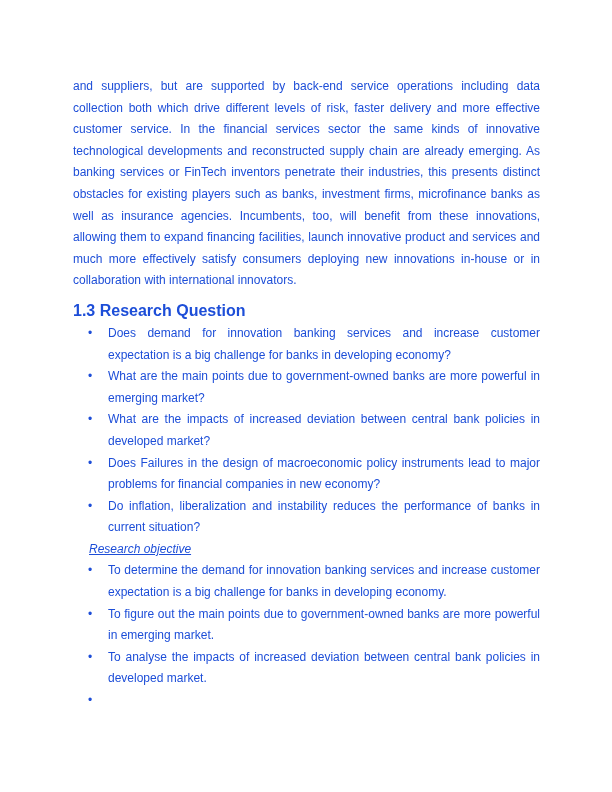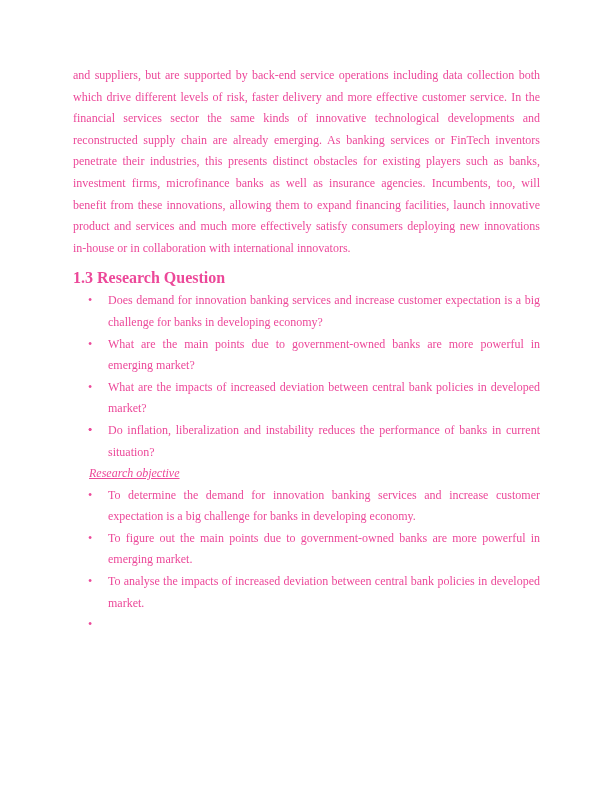--- a/index.html
+++ b/index.html
@@ -1,20 +1,20 @@
 <!DOCTYPE html>
 <html><head>
   <meta charset="utf-8">
   <style>
     html, body { margin: 0; padding: 0; background: #ffffff; }
     body { width: 612px; height: 792px; position: relative; overflow: hidden; }
     .page {
-      position: absolute; left: 73px; top: 65px; width: 467px;
-      font-family: Liberation Serif, serif;
-      font-size: 12px; color: #ec4899; line-height: 21.6px;
+      position: absolute; left: 73px; top: 76px; width: 467px;
+      font-family: Liberation Sans, sans-serif;
+      font-size: 12px; color: #1d4ed8; line-height: 21.6px;
     }
     p { margin: 0; text-align: justify; }
     .heading {
       font-weight: bold; font-size: 16px; margin: 8px 0 2px 0; line-height: 21px;
     }
     ul { list-style: none; margin: 0; padding: 0; }
     li { position: relative; padding-left: 35px; text-align: justify; }
     li .bullet { position: absolute; left: 15px; top: 0; }
     .subhead { font-style: italic; text-decoration: underline; margin-left: 16px; }
   </style>
@@ -23,21 +23,21 @@
 
 <div class="page">
   <p>and suppliers, but are supported by back-end service operations including data collection both which drive different levels of risk, faster delivery and more effective customer service. In the financial services sector the same kinds of innovative technological developments and reconstructed supply chain are already emerging. As banking services or FinTech inventors penetrate their industries, this presents distinct obstacles for existing players such as banks, investment firms, microfinance banks as well as insurance agencies. Incumbents, too, will benefit from these innovations, allowing them to expand financing facilities, launch innovative product and services and much more effectively satisfy consumers deploying new innovations in-house or in collaboration with international innovators.</p>
 
   <div class="heading">1.3 Research Question</div>
 
   <ul>
     <li><span class="bullet">•</span><span>Does demand for innovation banking services and increase customer expectation is a big challenge for banks in developing economy?</span></li>
     <li><span class="bullet">•</span><span>What are the main points due to government-owned banks are more powerful in emerging market?</span></li>
     <li><span class="bullet">•</span><span>What are the impacts of increased deviation between central bank policies in developed market?</span></li>
-    <li><span class="bullet">•</span></li>
+    <li><span class="bullet">•</span><span>Does Failures in the design of macroeconomic policy instruments lead to major problems for financial companies in new economy?</span></li>
     <li><span class="bullet">•</span><span>Do inflation, liberalization and instability reduces the performance of banks in current situation?</span></li>
   </ul>
 
   <p><span class="subhead">Research objective</span></p>
 
   <ul>
     <li><span class="bullet">•</span><span>To determine the demand for innovation banking services and increase customer expectation is a big challenge for banks in developing economy.</span></li>
     <li><span class="bullet">•</span><span>To figure out the main points due to government-owned banks are more powerful in emerging market.</span></li>
     <li><span class="bullet">•</span><span>To analyse the impacts of increased deviation between central bank policies in developed market.</span></li>
     <li><span class="bullet">•</span></li>

